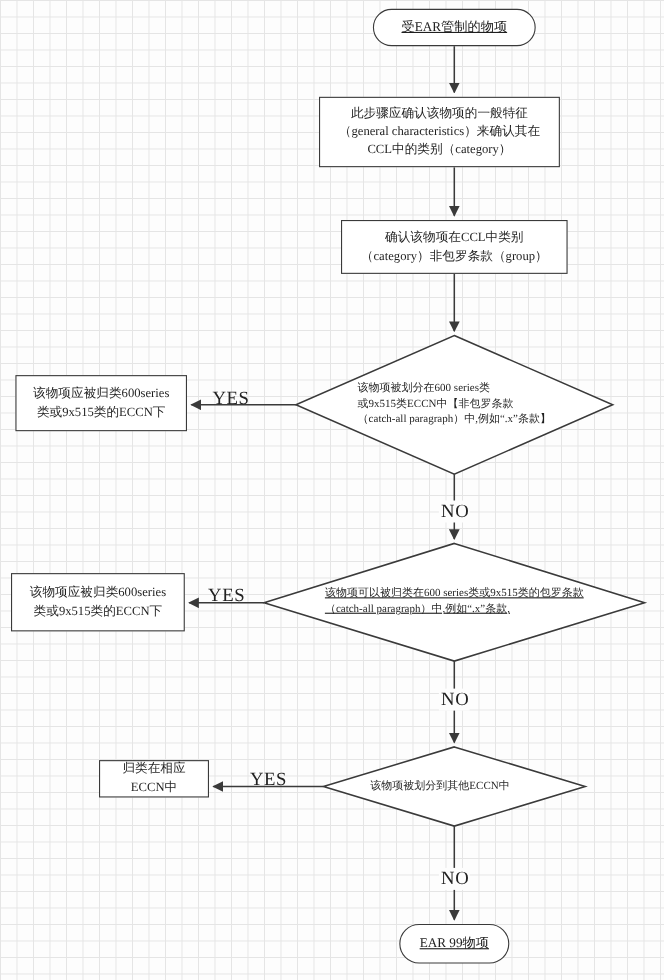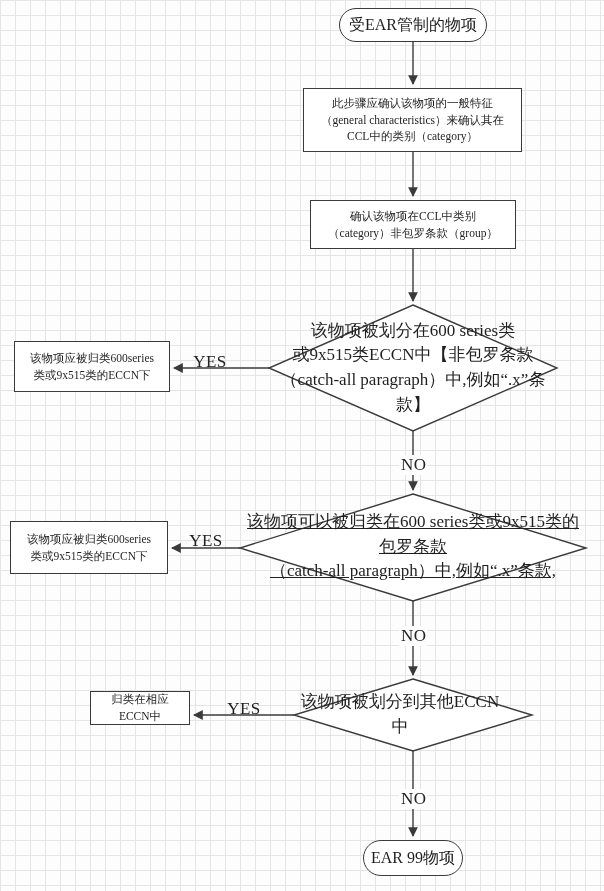--- a/index.html
+++ b/index.html
@@ -28,28 +28,28 @@
     align-items: center;
     justify-content: center;
     background: #ffffff;
     border: 1.4px solid #3a3a3a;
     text-align: center;
     font-size: 11.5px;
     line-height: 1.45;
     white-space: pre-line;
     padding: 2px 4px;
   }
-  .node.stadium { border-radius: 18px; font-size: 16px; }
+  .node.stadium { border-radius: 18px; font-size: 12px; text-decoration: underline; }
   .overlay {
     position: absolute;
     display: flex;
     align-items: center;
     justify-content: center;
-    text-align: center;
-    font-size: 17px;
+    text-align: left;
+    font-size: 10px;
     line-height: 1.45;
     white-space: pre-line;
   }
   .edge-label {
     position: absolute;
     font-size: 17px;
     letter-spacing: 0.5px;
     color: #222222;
     text-align: center;
   }
@@ -78,21 +78,21 @@
     <line class="conn" x1="413" y1="601" x2="413" y2="675" marker-end="url(#arrow)"></line>
     <line class="conn" x1="413" y1="751" x2="413" y2="836" marker-end="url(#arrow)"></line>
 
     <line class="conn" x1="269" y1="368" x2="174" y2="368" marker-end="url(#arrow)"></line>
     <line class="conn" x1="240" y1="548" x2="172" y2="548" marker-end="url(#arrow)"></line>
     <line class="conn" x1="294" y1="715" x2="194" y2="715" marker-end="url(#arrow)"></line>
   </svg>
 
   <div class="node stadium" style="left:339px; top:8px; width:148px; height:34px;">受EAR管制的物项</div>
 
-  <div class="node" style="left:303px; top:88px; width:219px; height:64px;">此步骤应确认该物项的一般特征
+  <div class="node" style="left:290px; top:88px; width:219px; height:64px;">此步骤应确认该物项的一般特征
 （general characteristics）来确认其在
 CCL中的类别（category）</div>
 
   <div class="node" style="left:310px; top:200px; width:206px; height:49px;">确认该物项在CCL中类别
 （category）非包罗条款（group）</div>
 
   <div class="node" style="left:14px; top:341px; width:156px; height:51px;">该物项应被归类600series
 类或9x515类的ECCN下</div>
 
   <div class="node" style="left:10px; top:521px; width:158px; height:53px;">该物项应被归类600series

